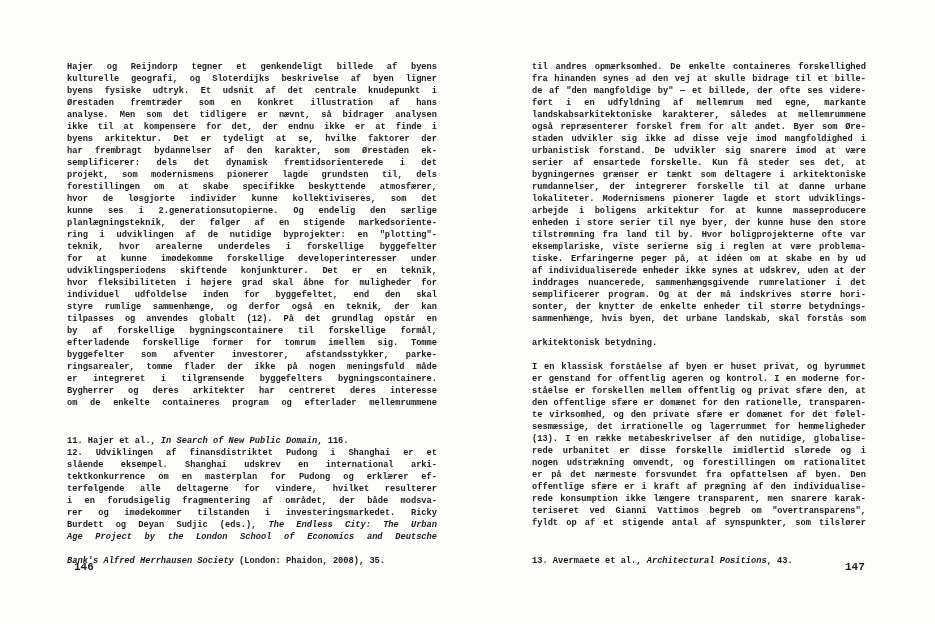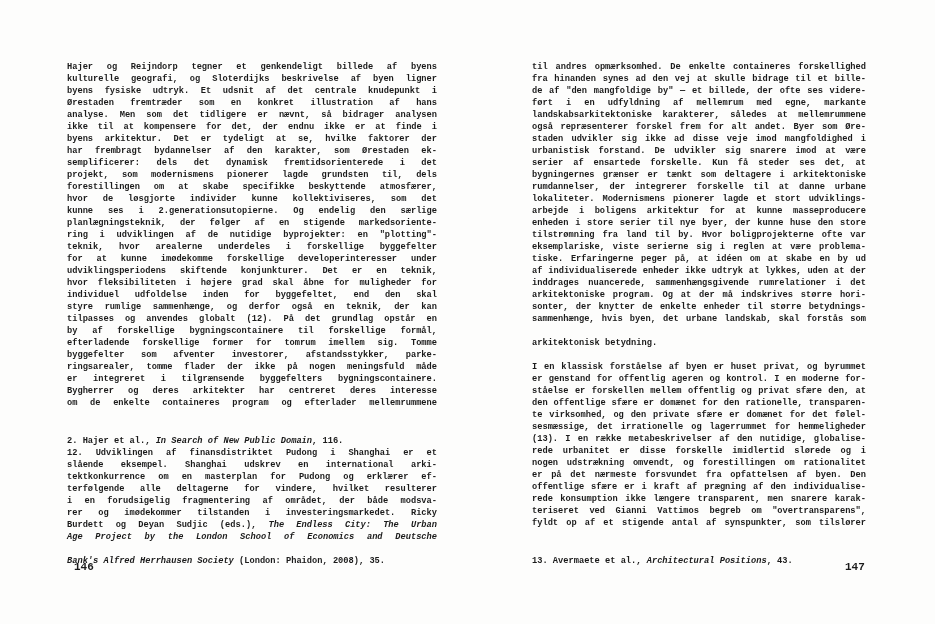--- a/index.html
+++ b/index.html
@@ -89,21 +89,21 @@
           <div class="line"><span>efterladende forskellige former for tomrum imellem sig. Tomme</span></div>
           <div class="line"><span>byggefelter som afventer investorer, afstandsstykker, parke-</span></div>
           <div class="line"><span>ringsarealer, tomme flader der ikke på nogen meningsfuld måde</span></div>
           <div class="line"><span>er integreret i tilgrænsende byggefelters bygningscontainere.</span></div>
           <div class="line"><span>Bygherrer og deres arkitekter har centreret deres interesse</span></div>
           <div class="line"><span>om de enkelte containeres program og efterlader mellemrummene</span></div>
         </div>
       </div>
     <div class="footnotes">
         <div class="para">
-          <div class="line natural"><span>2. Hajer et al., </span><i>In Search of New Public Domain</i><span>, 116.</span></div>
+          <div class="line natural"><span>11. Hajer et al., </span><i>In Search of New Public Domain</i><span>, 116.</span></div>
         </div>
         <div class="para">
           <div class="line"><span>12. Udviklingen af finansdistriktet Pudong i Shanghai er et</span></div>
           <div class="line"><span>slående eksempel. Shanghai udskrev en international arki-</span></div>
           <div class="line"><span>tektkonkurrence om en masterplan for Pudong og erklærer ef-</span></div>
           <div class="line"><span>terfølgende alle deltagerne for vindere, hvilket resulterer</span></div>
           <div class="line"><span>i en forudsigelig fragmentering af området, der både modsva-</span></div>
           <div class="line"><span>rer og imødekommer tilstanden i investeringsmarkedet. Ricky</span></div>
           <div class="line"><span>Burdett og Deyan Sudjic (eds.), </span><i>The Endless City: The Urban</i></div>
           <div class="line"><i>Age Project by the London School of Economics and Deutsche</i></div>
@@ -125,23 +125,23 @@
           <div class="line"><span>urbanistisk forstand. De udvikler sig snarere imod at være</span></div>
           <div class="line"><span>serier af ensartede forskelle. Kun få steder ses det, at</span></div>
           <div class="line"><span>bygningernes grænser er tænkt som deltagere i arkitektoniske</span></div>
           <div class="line"><span>rumdannelser, der integrerer forskelle til at danne urbane</span></div>
           <div class="line"><span>lokaliteter. Modernismens pionerer lagde et stort udviklings-</span></div>
           <div class="line"><span>arbejde i boligens arkitektur for at kunne masseproducere</span></div>
           <div class="line"><span>enheden i store serier til nye byer, der kunne huse den store</span></div>
           <div class="line"><span>tilstrømning fra land til by. Hvor boligprojekterne ofte var</span></div>
           <div class="line"><span>eksemplariske, viste serierne sig i reglen at være problema-</span></div>
           <div class="line"><span>tiske. Erfaringerne peger på, at idéen om at skabe en by ud</span></div>
-          <div class="line"><span>af individualiserede enheder ikke udtryk at lykkes, uden at der</span></div>
+          <div class="line"><span>af individualiserede enheder ikke synes at udskrev, uden at der</span></div>
           <div class="line"><span>inddrages nuancerede, sammenhængsgivende rumrelationer i det</span></div>
-          <div class="line"><span>arkitektoniske program. Og at der må indskrives større hori-</span></div>
+          <div class="line"><span>semplificerer program. Og at der må indskrives større hori-</span></div>
           <div class="line"><span>sonter, der knytter de enkelte enheder til større betydnings-</span></div>
           <div class="line"><span>sammenhænge, hvis byen, det urbane landskab, skal forstås som</span></div>
           <div class="line natural"><span>arkitektonisk betydning.</span></div>
         </div>
         <div class="para">
           <div class="line"><span>I en klassisk forståelse af byen er huset privat, og byrummet</span></div>
           <div class="line"><span>er genstand for offentlig ageren og kontrol. I en moderne for-</span></div>
           <div class="line"><span>ståelse er forskellen mellem offentlig og privat sfære den, at</span></div>
           <div class="line"><span>den offentlige sfære er domænet for den rationelle, transparen-</span></div>
           <div class="line"><span>te virksomhed, og den private sfære er domænet for det følel-</span></div>

